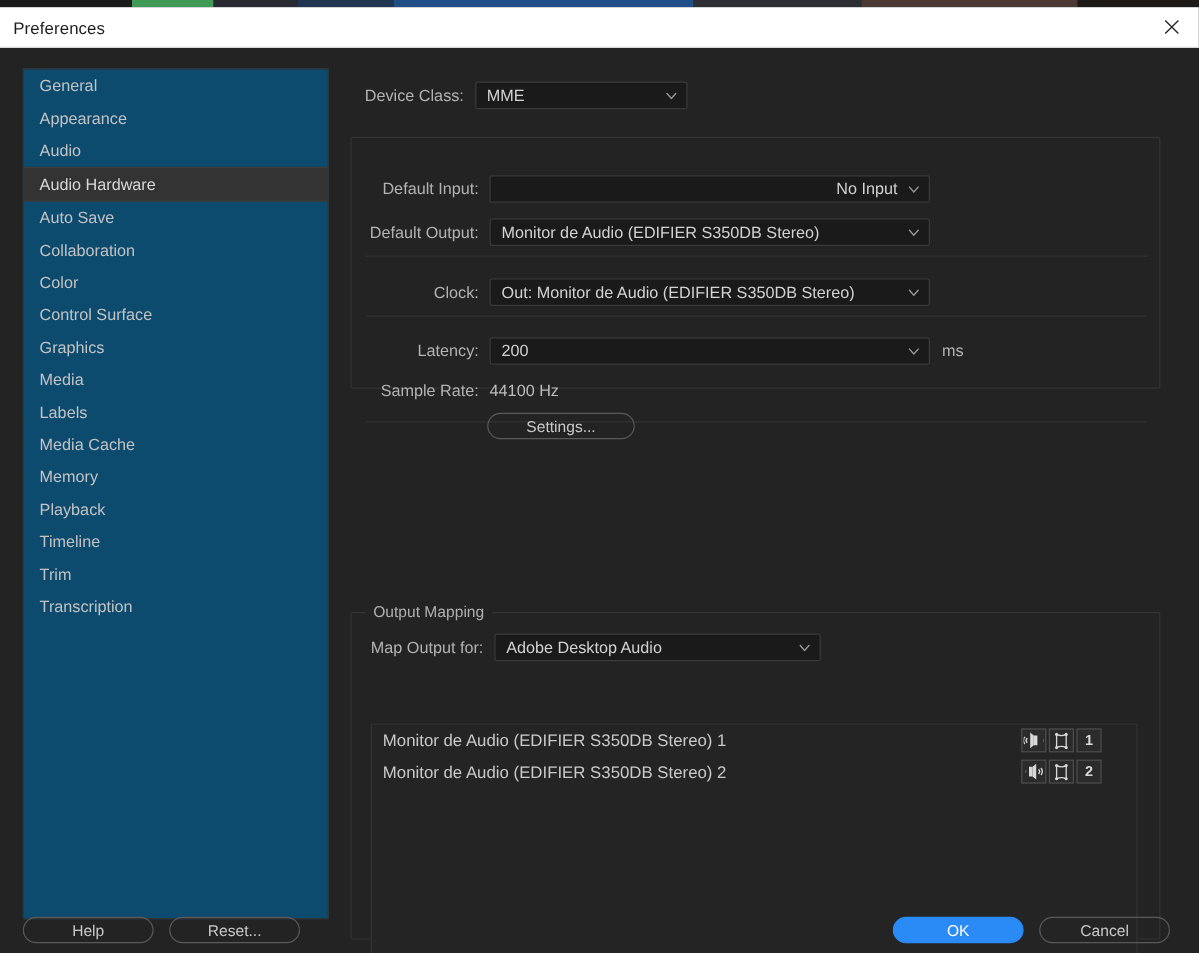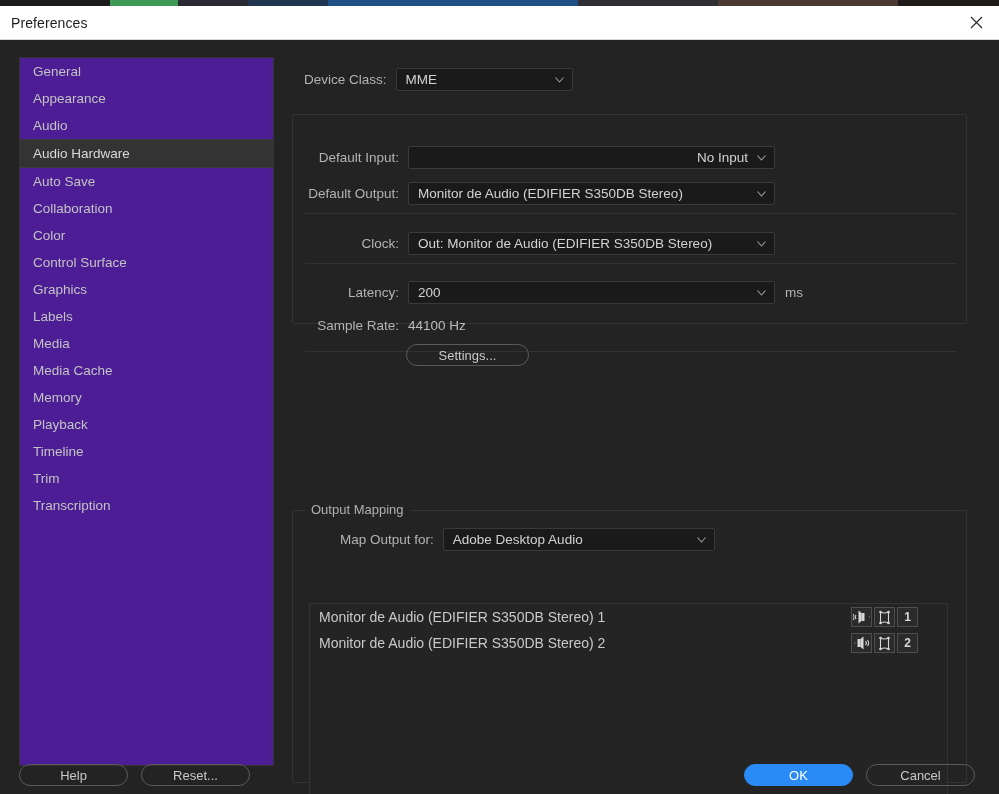--- a/index.html
+++ b/index.html
@@ -52,21 +52,21 @@
     top: 40px; left: 0;
     width: 999px; height: 754px;
     background: #232323;
   }
 
   
   #sidebar {
     position: absolute;
     left: 19px; top: 17px;
     width: 255px; height: 709px;
-    background: #4c1d95;
+    background: #0c4a6e;
     border: 1px solid #343434;
   }
   .sidebar-item {
     height: 27px;
     line-height: 27px;
     padding-left: 13px;
     font-size: 13.5px;
     color: #c3c3c3;
     cursor: default;
     white-space: nowrap;
@@ -277,22 +277,22 @@
   <div id="sidebar">
       <div class="sidebar-item"><span>General</span></div>
       <div class="sidebar-item"><span>Appearance</span></div>
       <div class="sidebar-item"><span>Audio</span></div>
       <div class="sidebar-item selected"><span>Audio Hardware</span></div>
       <div class="sidebar-item"><span>Auto Save</span></div>
       <div class="sidebar-item"><span>Collaboration</span></div>
       <div class="sidebar-item"><span>Color</span></div>
       <div class="sidebar-item"><span>Control Surface</span></div>
       <div class="sidebar-item"><span>Graphics</span></div>
+      <div class="sidebar-item"><span>Media</span></div>
       <div class="sidebar-item"><span>Labels</span></div>
-      <div class="sidebar-item"><span>Media</span></div>
       <div class="sidebar-item"><span>Media Cache</span></div>
       <div class="sidebar-item"><span>Memory</span></div>
       <div class="sidebar-item"><span>Playback</span></div>
       <div class="sidebar-item"><span>Timeline</span></div>
       <div class="sidebar-item"><span>Trim</span></div>
       <div class="sidebar-item"><span>Transcription</span></div>
     </div>
 
   <div id="content">
 
@@ -369,21 +369,21 @@
       </div>
 
       <div class="sep" style="left:12px; top:236px; width:651px;"></div>
     </div>
 
     <button class="pill" id="settings-button">Settings...</button>
 
     <div class="group" id="group-audio">
       <span class="group-label">Output Mapping</span>
 
-      <div class="row" style="left:16px; top:17px;margin-left:31px;">
+      <div class="row" style="left:16px; top:17px;">
         <span class="field-label">Map Output for:</span>
         <div class="select" style="width:272px;">
           <span class="sel-text">Adobe Desktop Audio</span>
           <span class="chev">
             <svg width="9" height="6" viewBox="0 0 9 6">
                 <path d="M0.5 0.5 L4.5 5 L8.5 0.5" stroke="#9a9a9a" stroke-width="1.1" fill="none"></path>
               </svg>
           </span>
         </div>
       </div>

